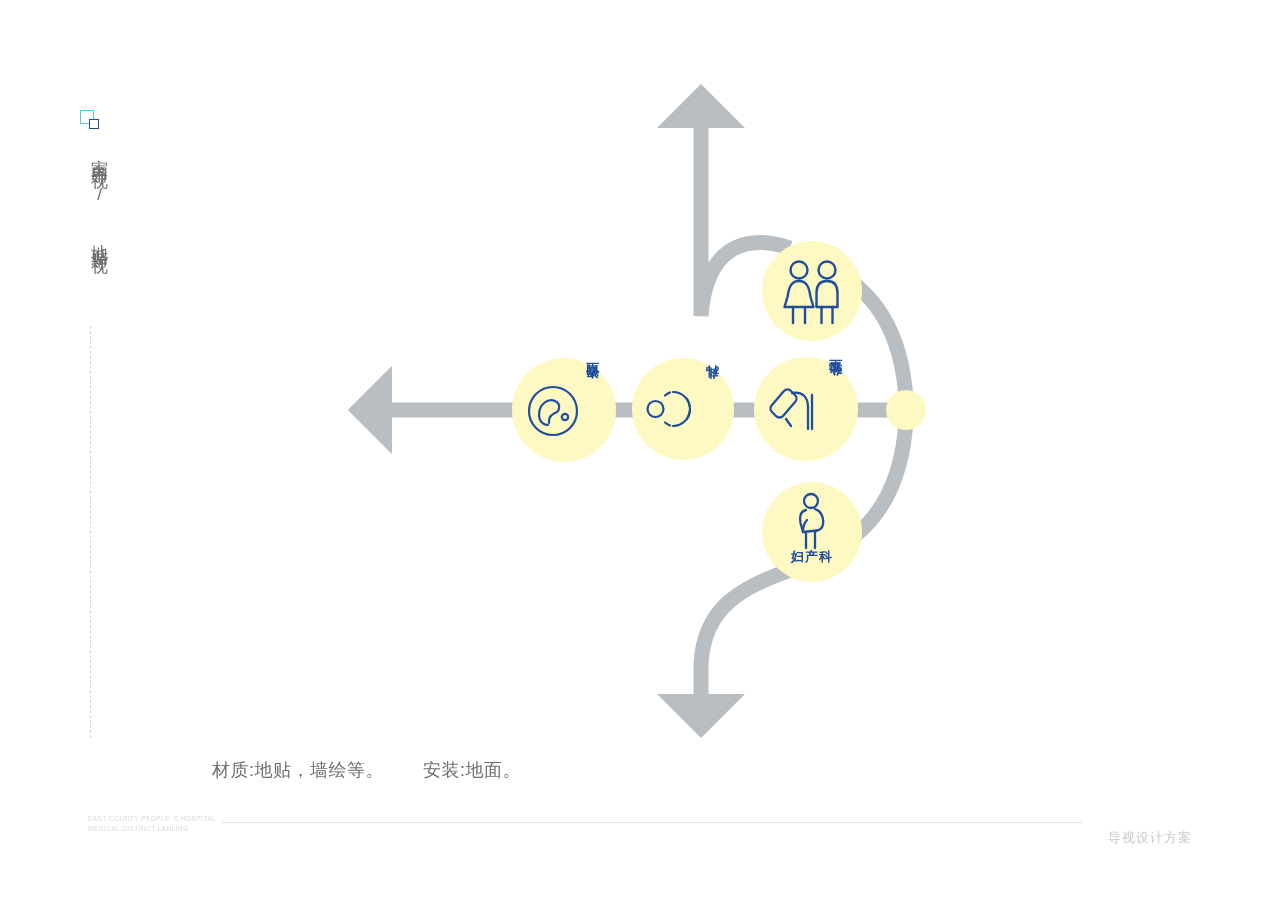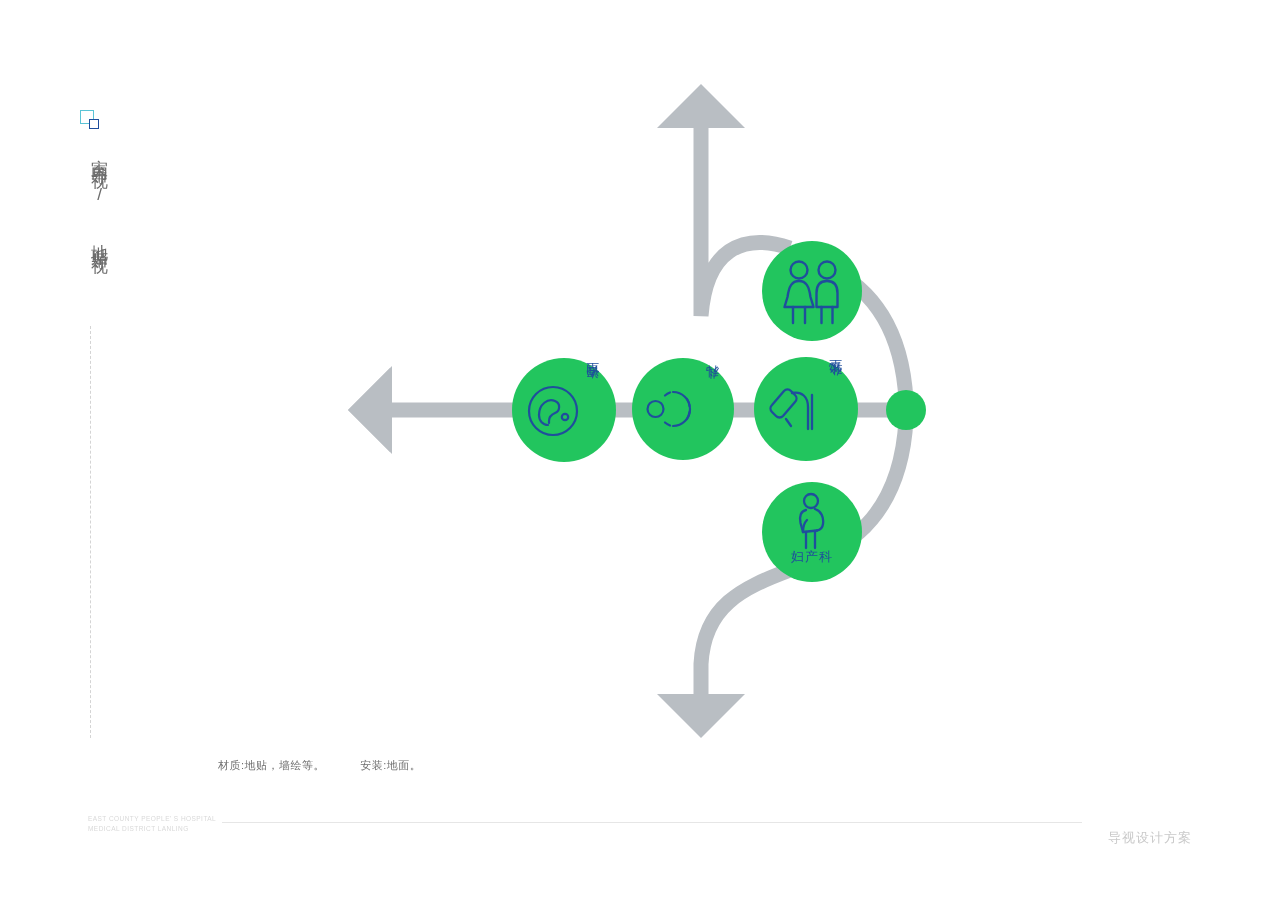--- a/index.html
+++ b/index.html
@@ -78,24 +78,25 @@
     width: 1280px;
     height: 905px;
     pointer-events: none;
   }
   #stage svg { display: block; }
 
   
   .node {
     position: absolute;
     border-radius: 50%;
-    background: #22c55e;
+    background: #fef9c3;
     display: flex;
     align-items: center;
     justify-content: center;
+    font-weight: bold;
   }
   .node .glyph {
     position: absolute;
     display: block;
   }
   .node-label {
     position: absolute;
     color: #1f4e9c;
     font-size: 13px;
     letter-spacing: 1px;
@@ -121,23 +122,23 @@
   #node-pediatr  .node-label { right: 12px; top: 30px; }
   #node-lab      .glyph { left: 14px; top: 24px; }
   #node-lab      .node-label { right: 13px; top: 26px; }
   #node-restroom .glyph { left: 20px; top: 18px; }
   #node-obgyn    .glyph { left: 33px; top: 10px; }
   #node-obgyn    .node-label { left: 0; right: 0; bottom: 16px; text-align: center; }
 
   
   #caption {
     position: absolute;
-    left: 218px;
+    left: 212px;
     top: 758px;
-    font-size: 11px;
+    font-size: 18px;
     color: #6f6f6f;
     letter-spacing: 0.5px;
   }
   #caption .cap-gap { display: inline-block; width: 28px; }
 
   
   #footer-left {
     position: absolute;
     left: 88px;
     top: 814px;

